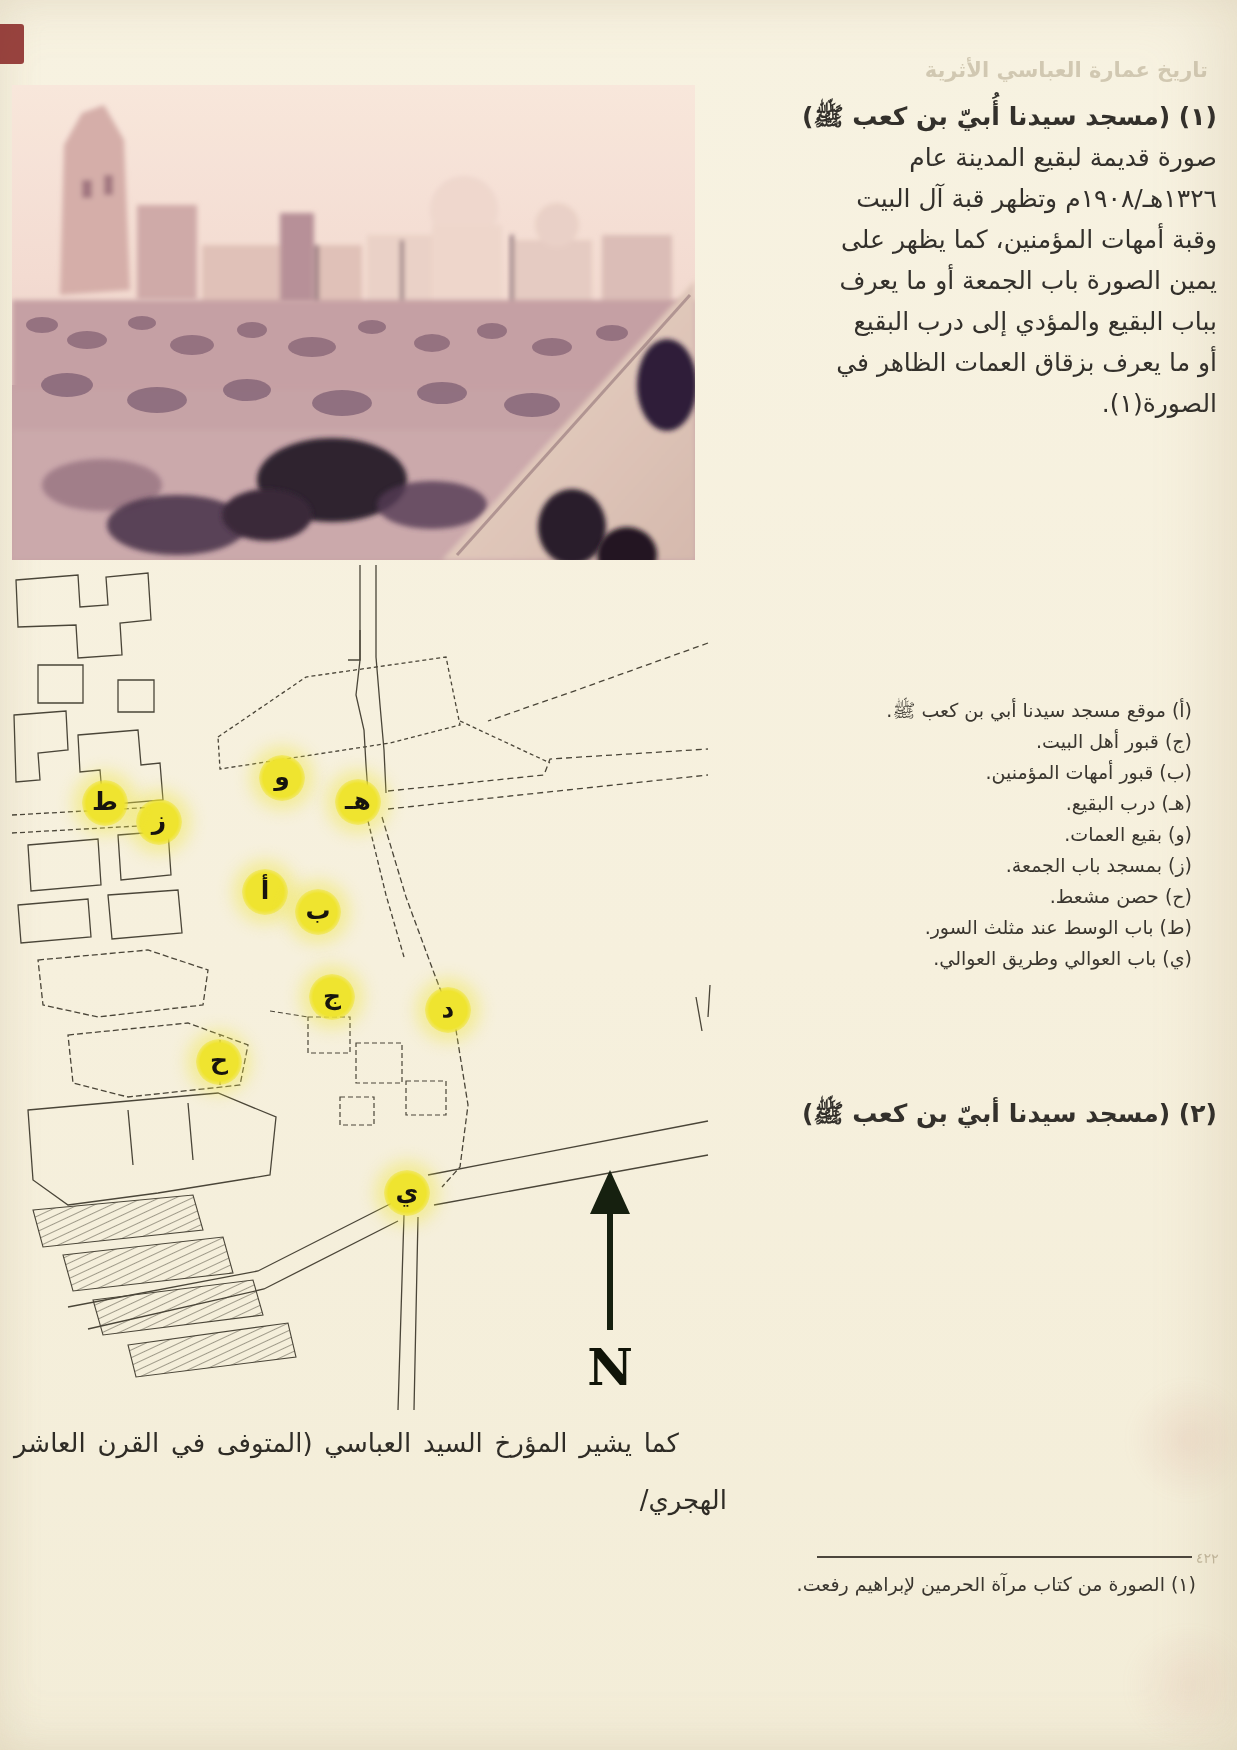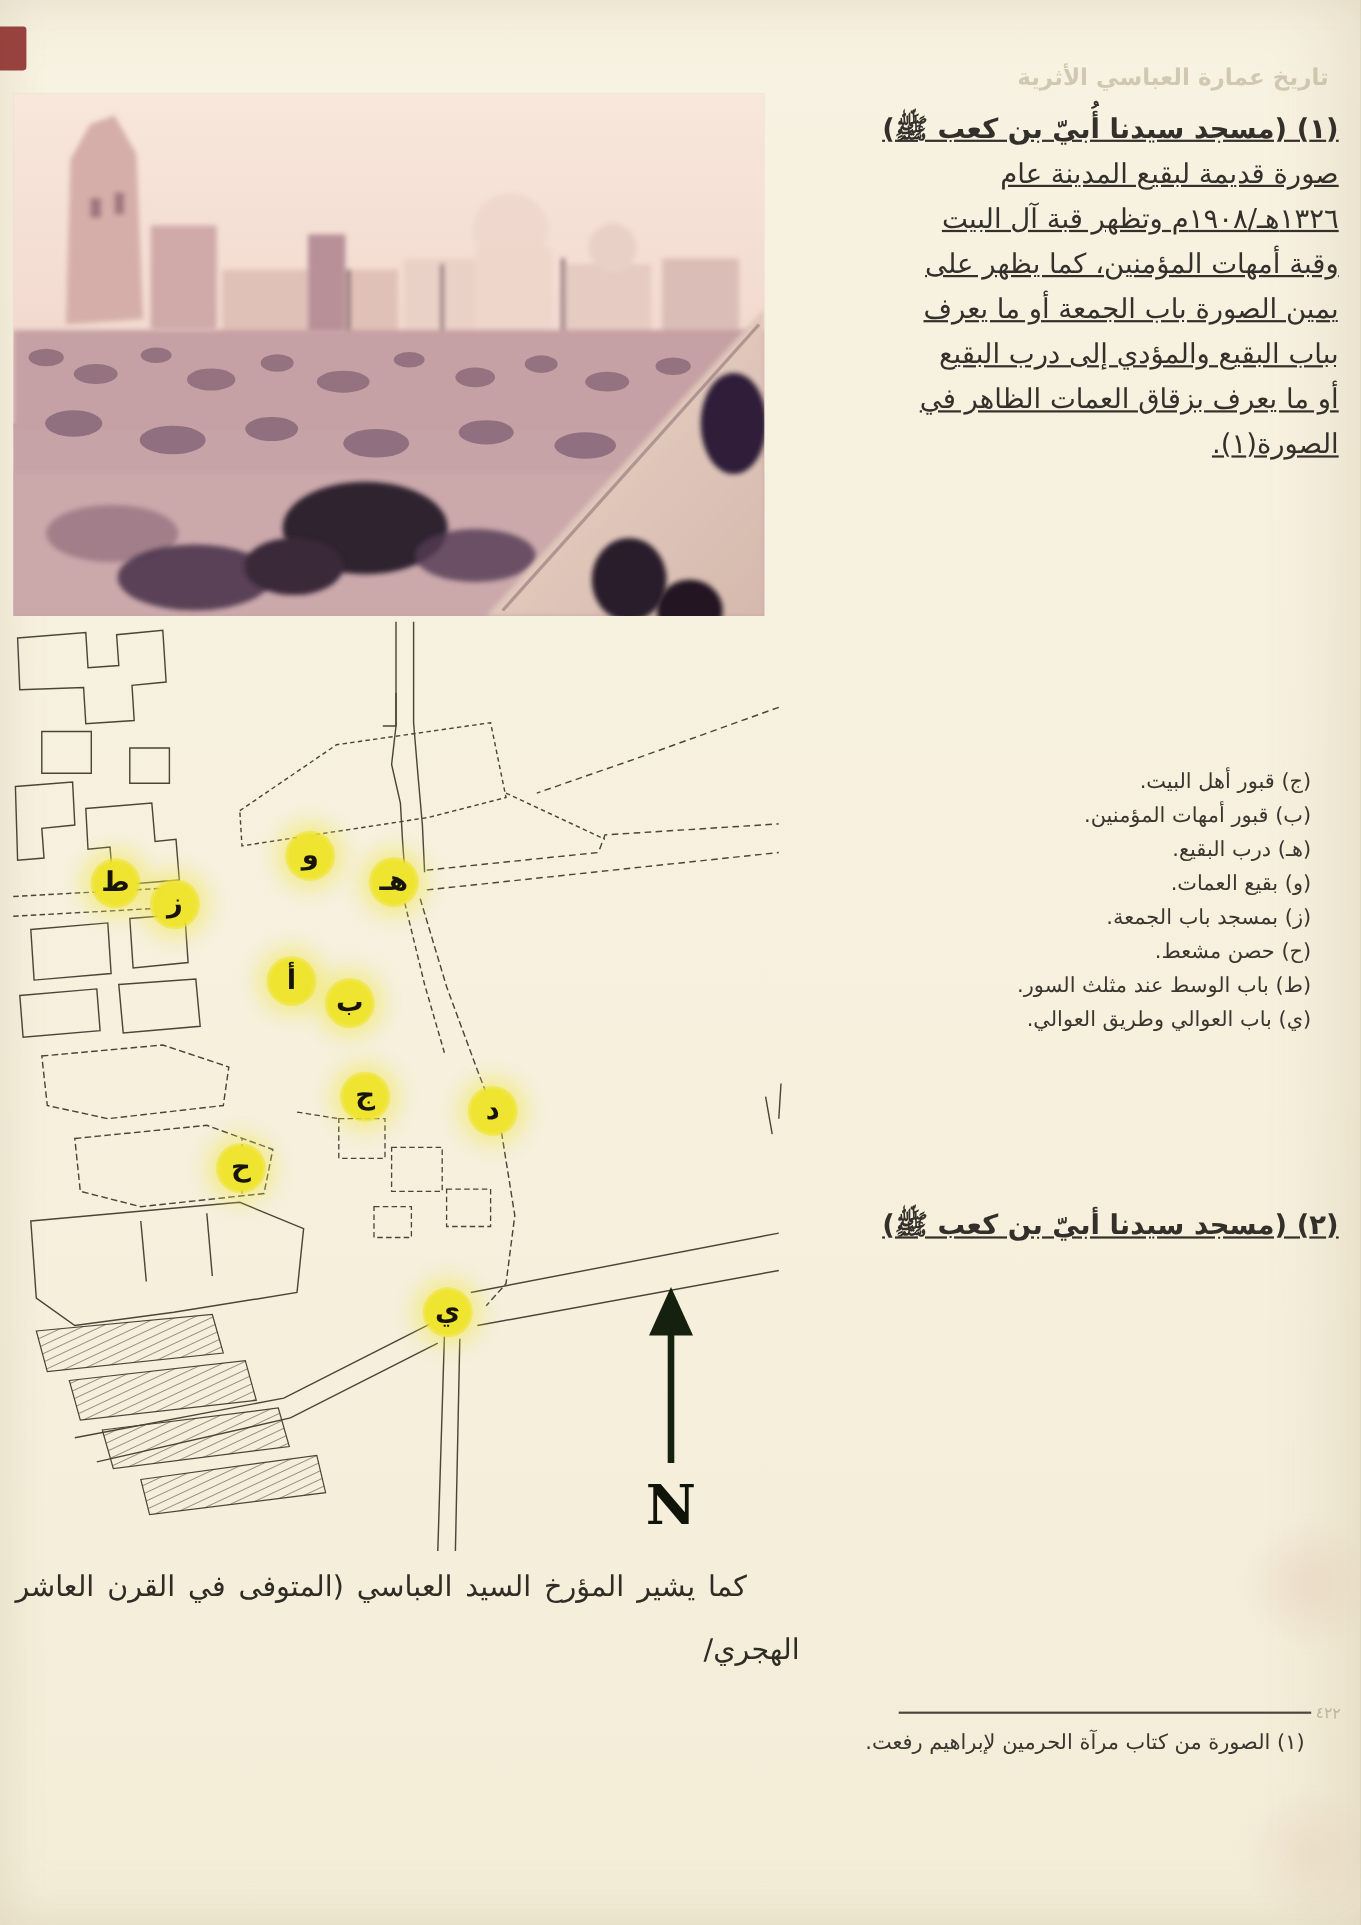--- a/index.html
+++ b/index.html
@@ -13,21 +13,21 @@
   
   .running-header{
     left:828px;top:58px;width:380px;text-align:right;direction:rtl;
     font-size:21px;font-weight:bold;color:#b3a78c;opacity:.55;filter:blur(.7px);
   }
   
   .corner-mark{left:0;top:24px;width:24px;height:40px;background:#8a2a28;opacity:.88;border-radius:0 3px 3px 0;}
   
   .photo{left:12px;top:85px;width:683px;height:475px;overflow:hidden;background:#e9d8d2;}
   
-  .caption{direction:rtl;text-align:right;text-decoration:underline;}
+  .caption{direction:rtl;text-align:right;}
   .caption .head{font-weight:bold;font-size:25px;line-height:41px;white-space:pre-line;}
   .caption .body{font-size:25px;line-height:41px;white-space:pre-line;font-weight:500;}
   .caption1{left:712px;top:96px;width:505px;}
   .caption2{left:712px;top:1093px;width:505px;}
   
   .legend{left:740px;top:695px;width:452px;direction:rtl;}
   .legend ul{list-style:none;margin:0;padding:0;}
   .legend li{font-size:19px;line-height:31px;text-align:right;color:#3a362f;}
   
   .map{left:8px;top:565px;width:704px;height:845px;background:transparent;}
@@ -42,21 +42,21 @@
   
   .north{left:573px;top:1168px;width:74px;height:245px;text-align:center;}
   .north .n-label{font-family:"DejaVu Serif",serif;font-weight:bold;font-size:50px;color:#101408;line-height:1;margin-top:6px;}
   
   .bodytext{left:14px;top:1415px;width:713px;direction:rtl;text-align:justify;font-size:26px;line-height:57px;color:#2f2c26;}
   .bodytext p{margin:0;text-indent:48px;}
   .bodytext p + p{margin-top:8px;}
   
   .footnote{left:752px;top:1556px;width:446px;direction:rtl;}
   .footnote .rule{width:375px;margin-right:0;margin-left:auto;border-top:2px solid #4c463c;margin-bottom:10px;margin-right:6px;}
-  .footnote .fn-text{font-size:19px;line-height:33px;text-align:right;color:#3a362f;width:420px;margin-right:12px;margin-left:auto;}
+  .footnote .fn-text{font-size:19px;line-height:33px;text-align:right;color:#3a362f;width:420px;margin-right:2px;margin-left:auto;}
   .page-number{left:1196px;top:1550px;font-size:14px;color:#b4a78b;opacity:.8;transform:rotate(3deg);}
   .ghost{border-radius:50%;filter:blur(6px);}
   .ghost1{left:1128px;top:1380px;width:120px;height:120px;background:radial-gradient(circle,rgba(205,140,125,.16),rgba(205,140,125,0) 70%);}
   .ghost2{left:1118px;top:1630px;width:140px;height:110px;background:radial-gradient(circle,rgba(205,140,125,.13),rgba(205,140,125,0) 70%);}
 </style>
 </head>
 <body>
 
 <div id="page">
 
@@ -226,20 +226,21 @@
     <span class="marker" style="left:350px;top:237px;">هـ</span>
     <span class="marker" style="left:274px;top:213px;">و</span>
     <span class="marker" style="left:151px;top:257px;">ز</span>
     <span class="marker" style="left:211px;top:497px;">ح</span>
     <span class="marker" style="left:97px;top:238px;">ط</span>
     <span class="marker" style="left:399px;top:628px;">ي</span>
   </div>
 
   <div class="abs legend">
     <ul>
+      <li>(أ) موقع مسجد سيدنا أبي بن كعب ﷺ.</li>
       <li>(ج) قبور أهل البيت.</li>
       <li>(ب) قبور أمهات المؤمنين.</li>
       <li>(هـ) درب البقيع.</li>
       <li>(و) بقيع العمات.</li>
       <li>(ز) بمسجد باب الجمعة.</li>
       <li>(ح) حصن مشعط.</li>
       <li>(ط) باب الوسط عند مثلث السور.</li>
       <li>(ي) باب العوالي وطريق العوالي.</li>
     </ul>
   </div>

